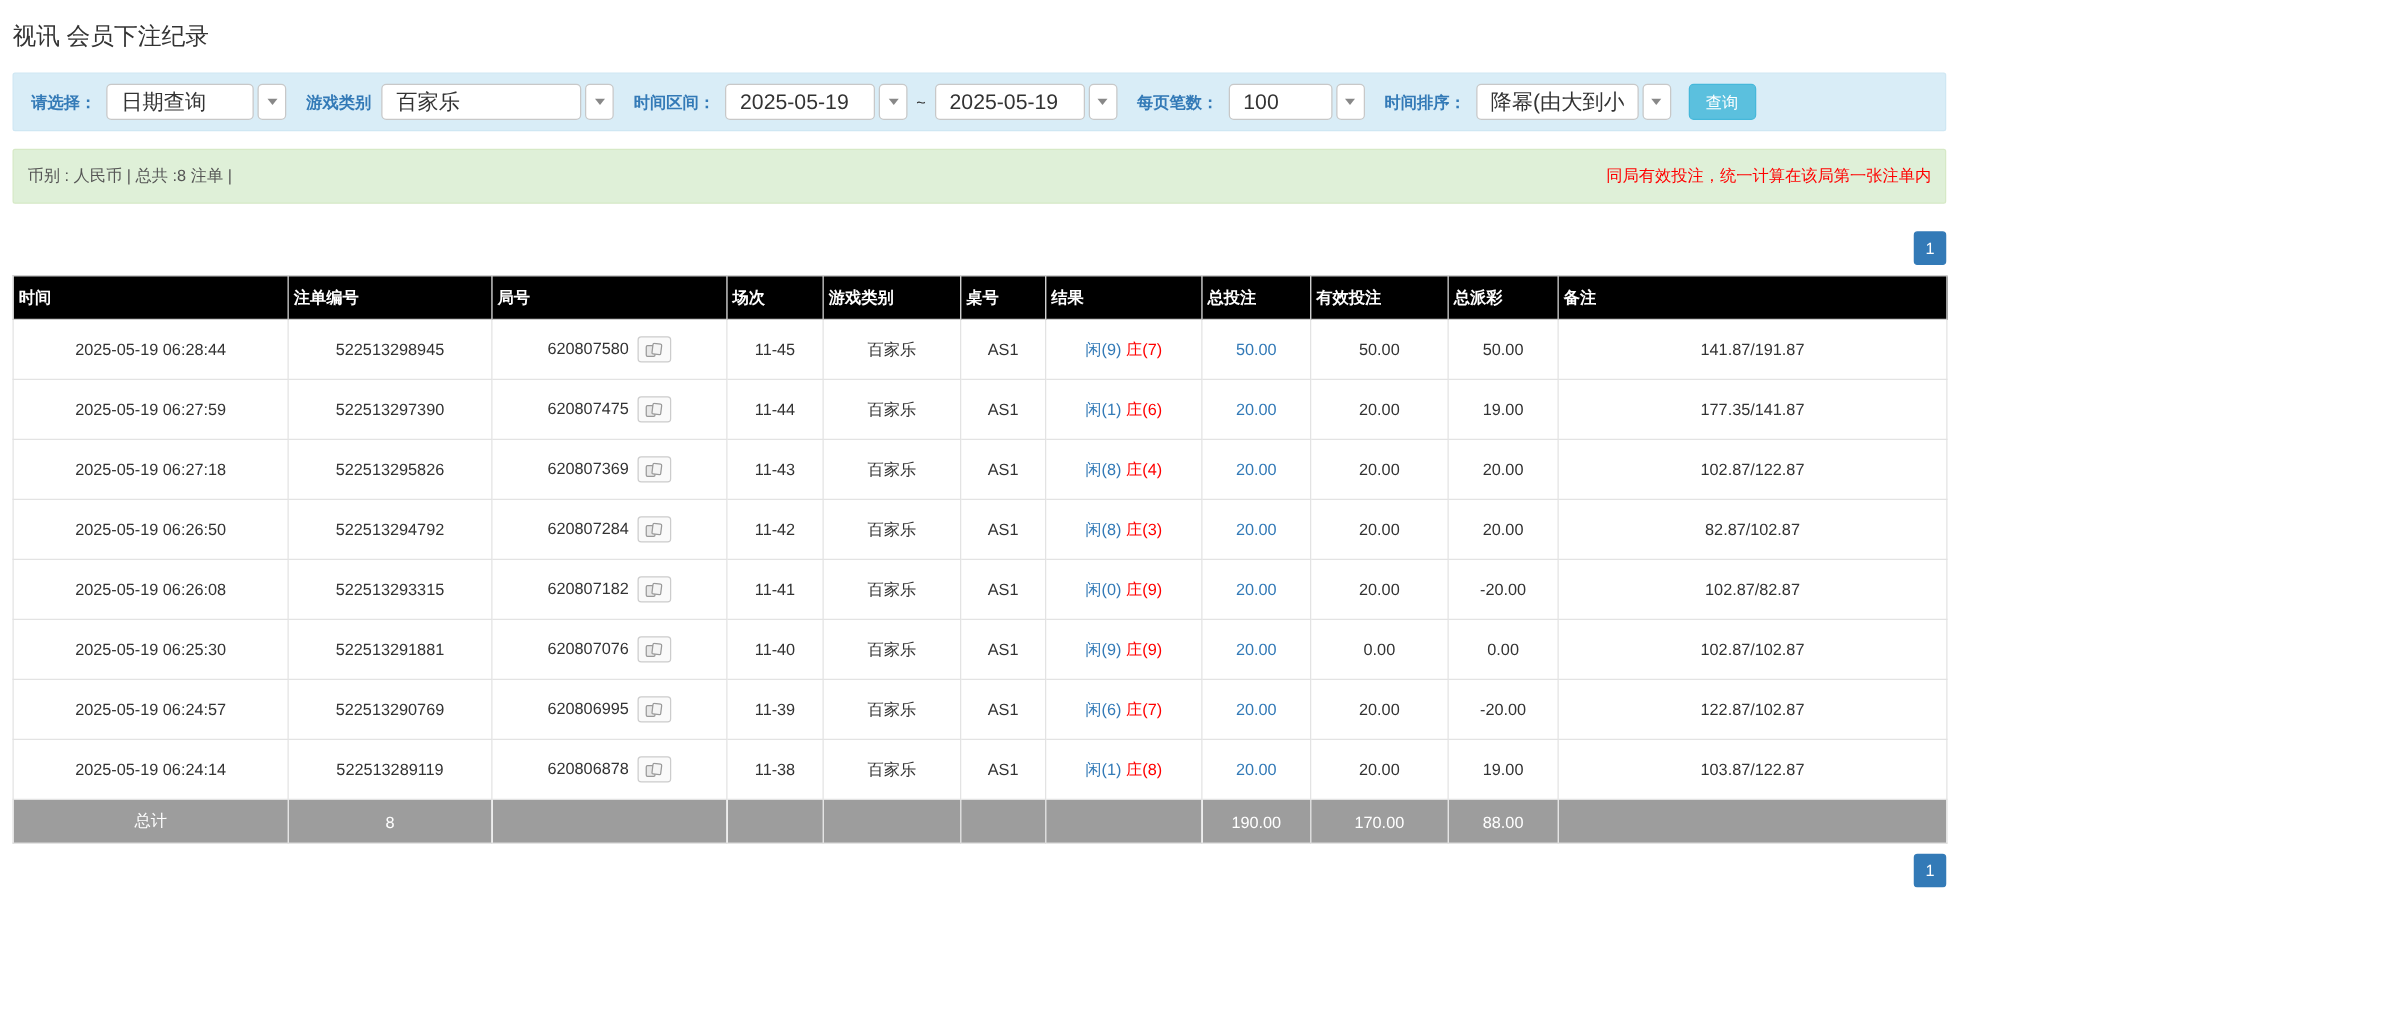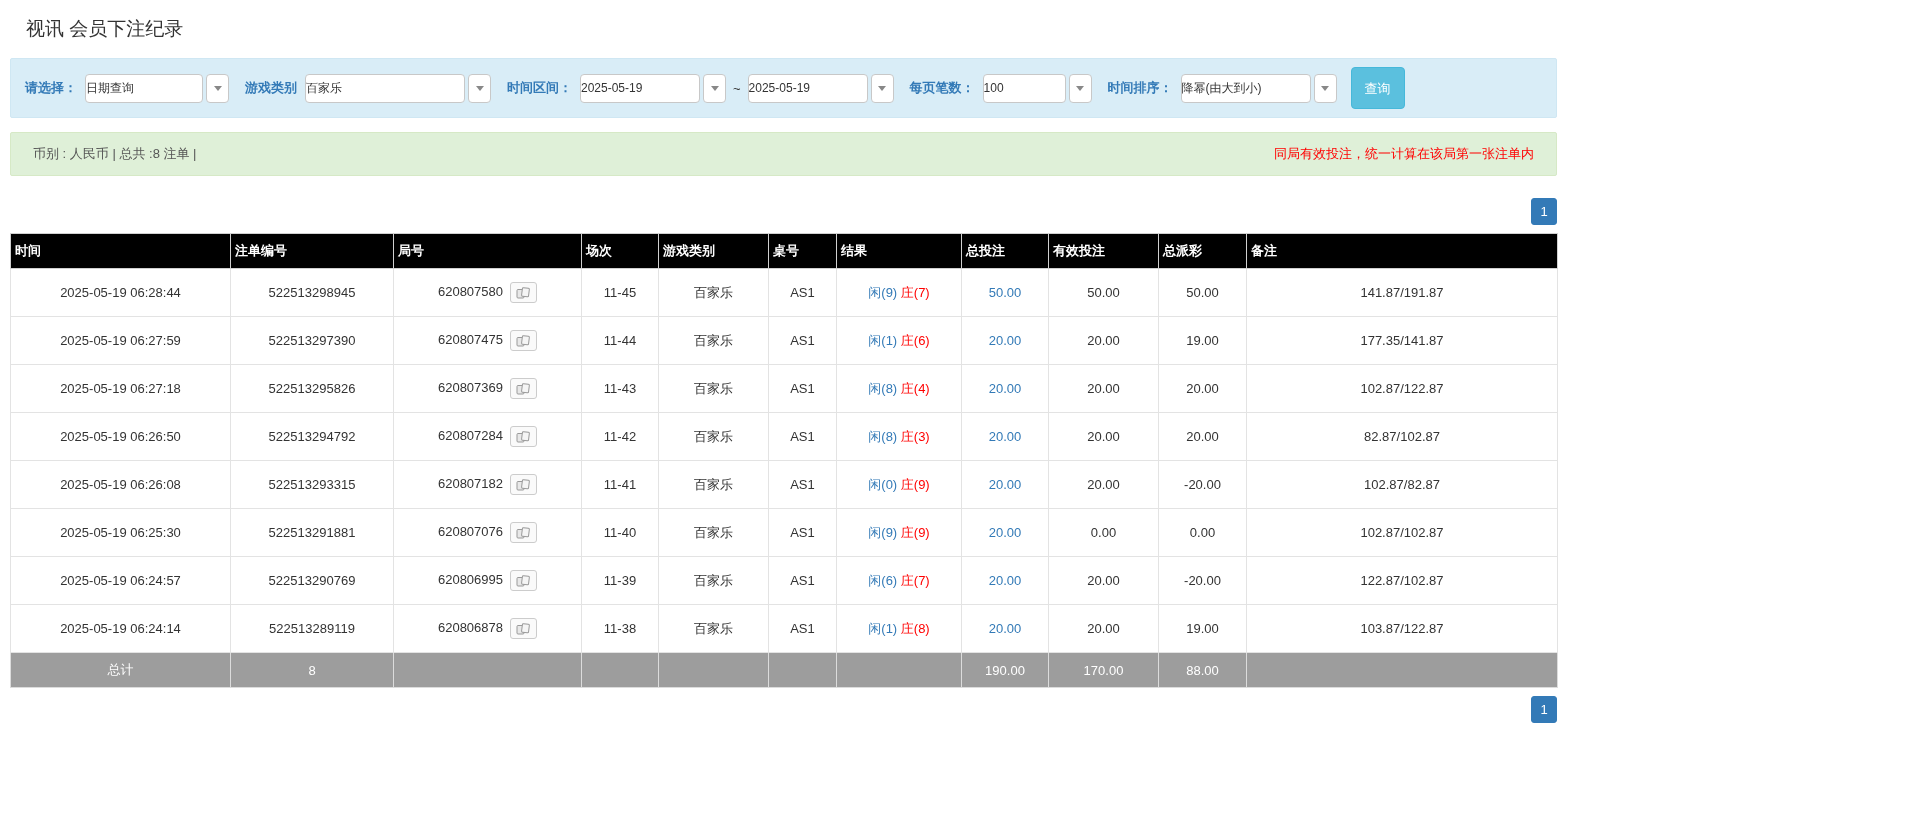--- a/index.html
+++ b/index.html
@@ -1,48 +1,48 @@
 <!DOCTYPE html>
 <html><head>
 <meta charset="utf-8">
 <style>
   * { box-sizing: border-box; }
   html, body { margin:0; padding:0; background:#fff; }
   body { font-family: "Liberation Sans", "DejaVu Sans", sans-serif; color:#333; }
   .container { width:1547px; margin-left:10px; padding-top:8px; }
 
-  .page-title { font-size:19px; font-weight:400; color:#333; margin:8px 0 16px 16px; }
+  .page-title { font-size:19px; font-weight:400; color:#333; margin:8px 0 16px 0; }
 
   
   .filter-bar {
     background:#d9edf7; border:1px solid #cfe7f3; border-radius:2px;
     display:flex; align-items:center; padding:8px 12px; gap:4px;
   }
   .filter-label { color:#337ab7; font-weight:bold; font-size:13px; margin:0 4px 0 12px; white-space:nowrap; }
   .filter-label.first { margin-left:2px; }
   .combo { display:inline-flex; align-items:stretch; gap:3px; }
   .combo-input {
     background:#fff; border:1px solid #c8c8c8; border-radius:4px;
-    padding:5px 0; font-size:12px; height:29px; color:#333; outline:none;
+    padding:5px 11px; font-size:17px; height:29px; color:#333; outline:none;
   }
   .combo-arrow {
     width:23px; height:29px; border:1px solid #c8c8c8; border-radius:4px; background:#fff;
     display:flex; align-items:center; justify-content:center; cursor:pointer; padding:0;
   }
   .caret { width:0; height:0; border-left:4px solid transparent; border-right:4px solid transparent; border-top:5px solid #888; }
   .tilde { font-size:13px; color:#333; margin:0 3px; }
   .btn-query {
     margin-left:10px; background:#5bc0de; border:1px solid #46b8da; color:#fff;
-    font-size:13px; padding:6px 13px; border-radius:4px; cursor:pointer; height:42px; line-height:15px;
+    font-size:13px; padding:6px 13px; border-radius:4px; cursor:pointer; height:29px; line-height:15px;
   }
 
   
   .summary-bar {
     margin-top:14px; background:#dff0d8; border:1px solid #d6e9c6; border-radius:2px;
-    padding:12px 22px; display:flex; justify-content:space-between; align-items:center; font-size:13px;
+    padding:12px 11px; display:flex; justify-content:space-between; align-items:center; font-size:13px;
   }
   .summary-left { color:#555; }
   .summary-right { color:#ff0000; }
 
   
   .pager { text-align:right; margin:22px 0 8px 0; }
   .pager.bottom { margin:8px 0 0 0; }
   .page-btn {
     display:inline-block; background:#337ab7; border:1px solid #337ab7; color:#fff;
     font-size:13px; min-width:26px; padding:5px 6px; text-align:center; border-radius:3px; cursor:pointer;

